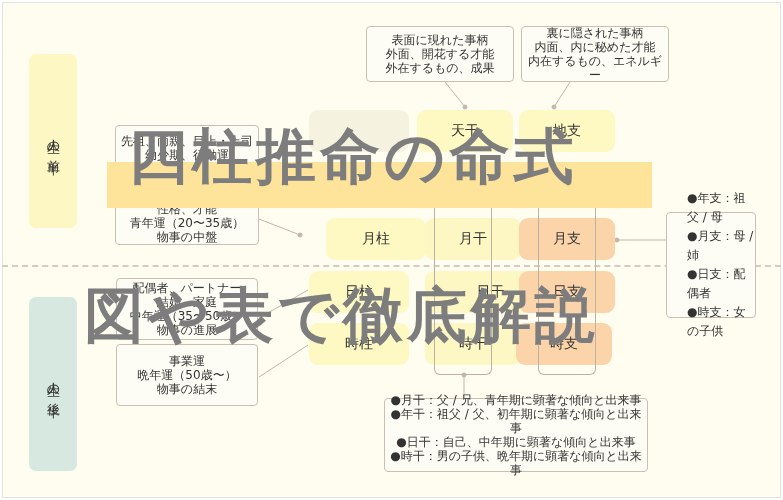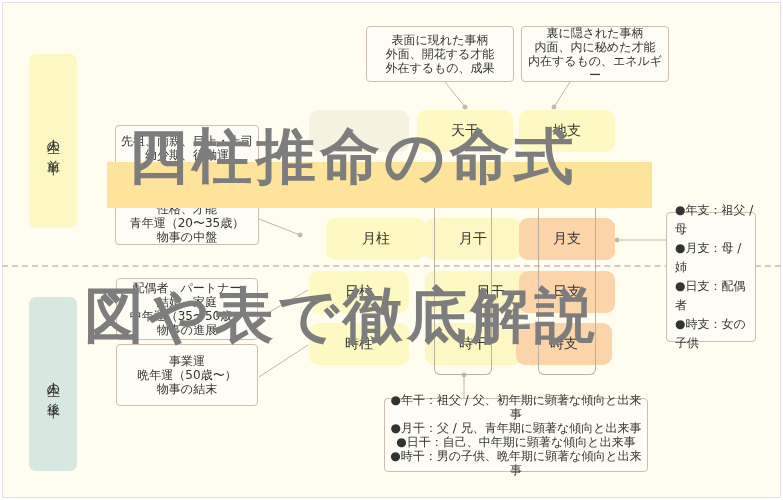--- a/index.html
+++ b/index.html
@@ -123,29 +123,29 @@
 <div class="abs cell yellow" style="left:417px;top:271px;width:115px;height:42px;padding-left:16px;">日干</div>
 <div class="abs cell orange" style="left:519px;top:271px;width:96px;height:42px;">日支</div>
 
 <div class="abs cell green" style="left:309px;top:323px;width:100px;height:42px;">時柱</div>
 <div class="abs cell yellow" style="left:417px;top:323px;width:96px;height:42px;">時干</div>
 <div class="abs cell orange" style="left:516px;top:323px;width:96px;height:42px;">時支</div>
 
 <div class="bracket" style="left:434px;top:205px;width:58px;height:170px;"></div>
 <div class="bracket" style="left:538px;top:205px;width:58px;height:170px;"></div>
 
-<div class="abs note bullet-list" style="left:666px;top:212px;width:90px;height:130px;align-items:flex-start;padding-left:8px;line-height:19px;">
+<div class="abs note bullet-list" style="left:666px;top:212px;width:90px;height:106px;align-items:flex-start;padding-left:20px;line-height:19px;">
   <div>●年支：祖父 / 母</div>
   <div>●月支：母 / 姉</div>
   <div>●日支：配偶者</div>
   <div>●時支：女の子供</div>
 </div>
 
 <div class="abs note" style="left:384px;top:398px;width:264px;height:74px;">
+  <div>●月干：父 / 兄、青年期に顕著な傾向と出来事</div>
   <div>●年干：祖父 / 父、初年期に顕著な傾向と出来事</div>
-  <div>●月干：父 / 兄、青年期に顕著な傾向と出来事</div>
   <div>●日干：自己、中年期に顕著な傾向と出来事</div>
   <div>●時干：男の子供、晩年期に顕著な傾向と出来事</div>
 </div>
 
 <div class="band"></div>
 <div class="title title1">四柱推命の命式</div>
 <div class="title title2">図や表で徹底解説</div>
 
 </body></html>

